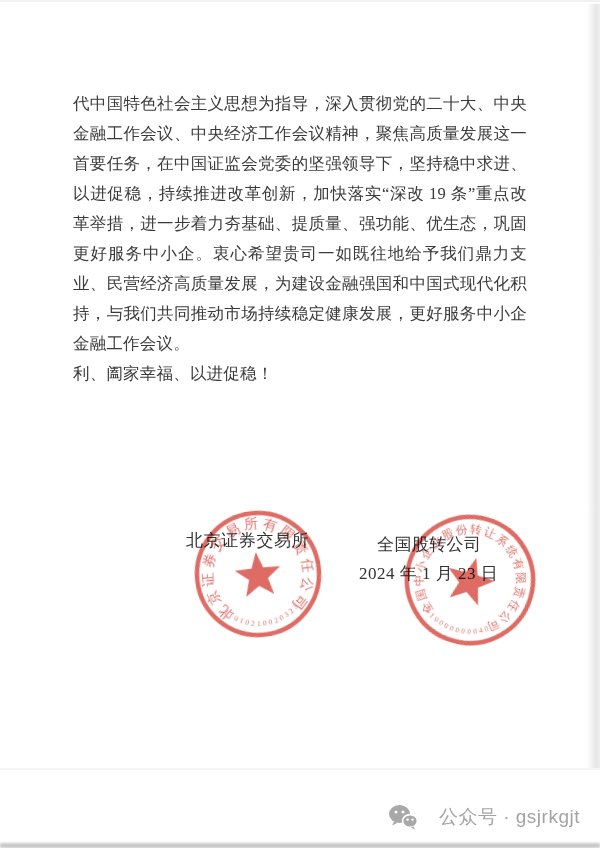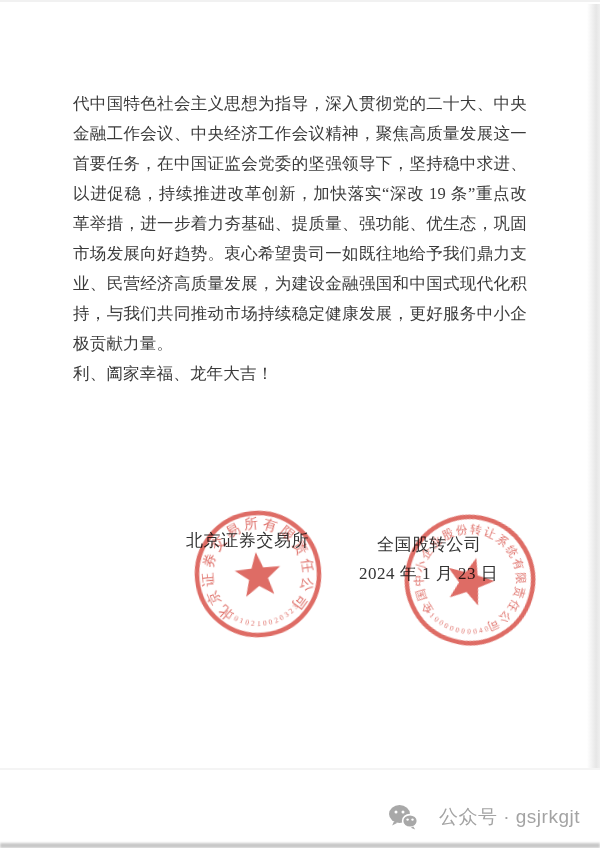--- a/index.html
+++ b/index.html
@@ -51,25 +51,25 @@
   <div class="edge-right"></div>
   <div class="scan-fold"></div>
   <div class="edge-bottom"></div>
 
   <div class="letter-body">
     <div class="line">代中国特色社会主义思想为指导，深入贯彻党的二十大、中央</div>
     <div class="line">金融工作会议、中央经济工作会议精神，聚焦高质量发展这一</div>
     <div class="line">首要任务，在中国证监会党委的坚强领导下，坚持稳中求进、</div>
     <div class="line">以进促稳，持续推进改革创新，加快落实“深改 19 条”重点改</div>
     <div class="line">革举措，进一步着力夯基础、提质量、强功能、优生态，巩固</div>
-    <div class="line">市场发展向好趋势。衷心希望贵司一如既往地给予我们鼎力支</div>
+    <div class="line">更好服务中小企。衷心希望贵司一如既往地给予我们鼎力支</div>
     <div class="line">业、民营经济高质量发展，为建设金融强国和中国式现代化积</div>
     <div class="line">持，与我们共同推动市场持续稳定健康发展，更好服务中小企</div>
-    <div class="line end">极贡献力量。</div>
-    <div class="line end">利、阖家幸福、龙年大吉！</div>
+    <div class="line end">金融工作会议。</div>
+    <div class="line end">利、阖家幸福、以进促稳！</div>
   </div>
 
   <div class="sig sig-left-name">北京证券交易所</div>
   <div class="sig sig-right-name">全国股转公司</div>
   <div class="sig sig-date">2024 年 1 月 23 日</div>
 
   <svg class="seal seal-left" width="132" height="132" viewBox="0 0 132 132">
     <defs>
       <path id="ringPathL" d="M 66,111.5 A 45.5,45.5 0 0 1 66,20.5 A 45.5,45.5 0 0 1 66,111.5" fill="none"></path>
       <path id="serialPathL" d="M 23.4,95.8 A 52,52 0 0 0 108.6,95.8" fill="none"></path>

